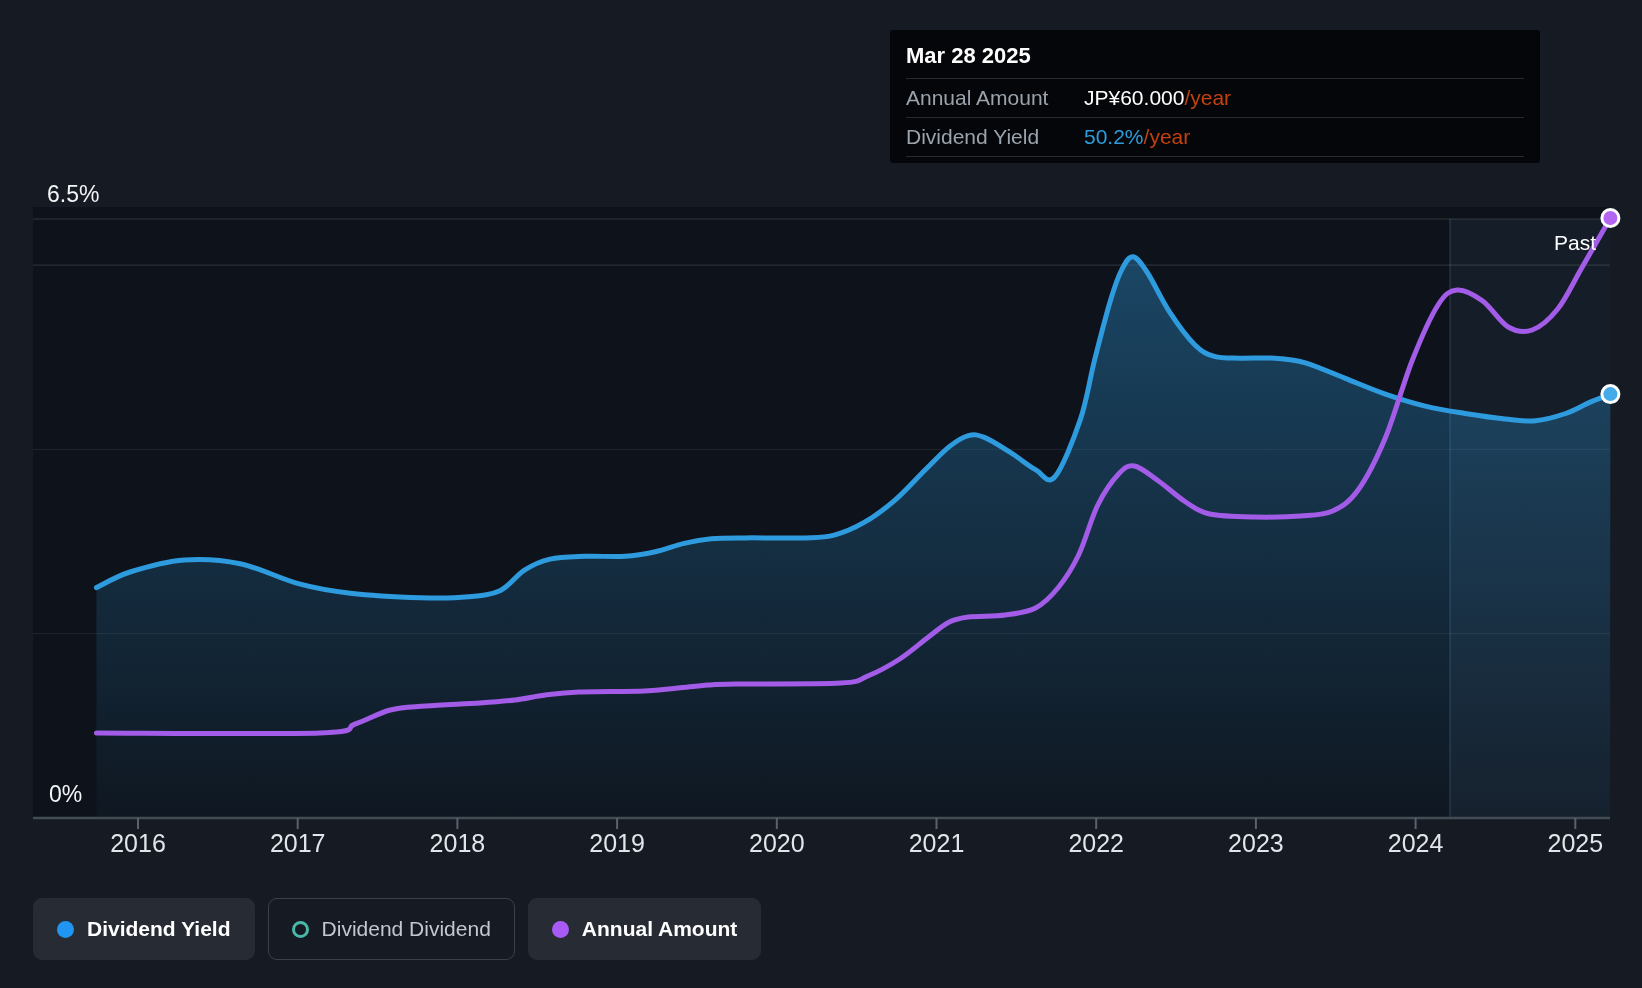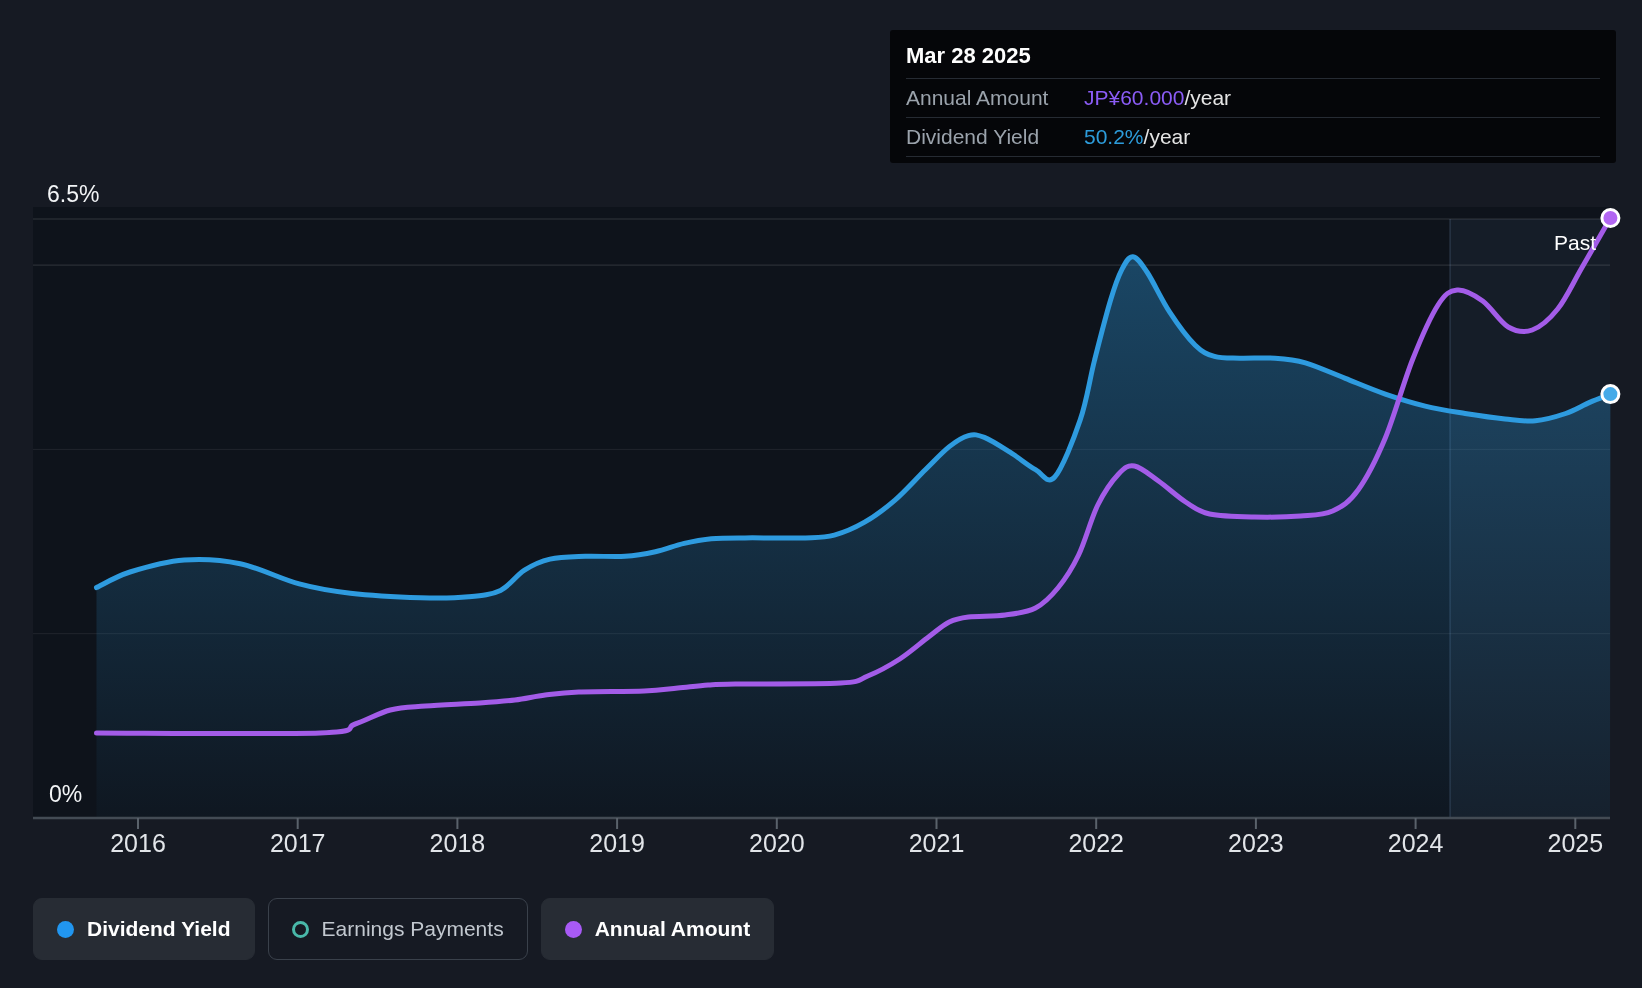--- a/index.html
+++ b/index.html
@@ -7,30 +7,30 @@
     position:relative;width:1642px;height:988px;background:#161A23;overflow:hidden;
     font-family:"Liberation Sans", sans-serif;
   }
   svg text{font-family:"Liberation Sans", sans-serif;}
   .xlab{fill:#E2E5E9;font-size:25px;}
   .ylab{fill:#F2F4F6;font-size:23px;}
   .pastlab{fill:#FFFFFF;font-size:21px;}
 
   
   .tooltip{
-    position:absolute;left:890px;top:30px;width:726px;box-sizing:border-box;
+    position:absolute;left:890px;top:30px;width:650px;box-sizing:border-box;
     background:#050609;border-radius:3px;padding:0 16px 6px 16px;color:#fff;
   }
   .tt-title{font-size:22px;font-weight:bold;color:#FEFEFE;padding:13px 0 9px 0;}
   .tt-row{display:flex;align-items:center;border-top:1px solid #262B33;padding:7px 0;}
   .tt-endline{border-top:1px solid #262B33;height:0;}
   .tt-label{width:178px;color:#9BA3AC;font-size:21px;}
   .tt-value{font-size:21px;color:#CBD0D6;}
   .tt-val{font-weight:400;}
-  .tt-suffix{color:#e5e5e5;}
+  .tt-suffix{color:#c2410c;}
 
   
   .legend{position:absolute;left:33px;top:898px;display:flex;gap:13px;}
   .legend-btn{
     display:flex;align-items:center;height:62px;padding:0 23px;border-radius:9px;
     font-size:21px;cursor:pointer;box-sizing:border-box;background:transparent;border:1px solid transparent;
     white-space:nowrap;
   }
   .legend-btn.active{background:#272C34;color:#FFFFFF;font-weight:bold;border-color:#272C34;}
   .legend-btn.outline{border:1px solid #3A414B;color:#C2C8CF;font-weight:normal;}
@@ -94,37 +94,37 @@
 
     <text class="ylab" x="47" y="202">6.5%</text>
     <text class="ylab" x="49" y="802">0%</text>
     <text class="pastlab" x="1596" y="250" text-anchor="end">Past</text>
   </svg>
 
   <div class="tooltip">
     <div class="tt-title">Mar 28 2025</div>
     <div class="tt-row">
       <span class="tt-label">Annual Amount</span>
-      <span class="tt-value"><span class="tt-val" style="color: #8b5cf6; text-align: right;">JP¥60.000</span><span class="tt-suffix">/year</span></span>
+      <span class="tt-value"><span class="tt-val" style="color: #ffffff; text-align: right;">JP¥60.000</span><span class="tt-suffix">/year</span></span>
     </div>
     <div class="tt-row">
       <span class="tt-label">Dividend Yield</span>
       <span class="tt-value"><span class="tt-val" style="color: rgb(45, 156, 219);">50.2%</span><span class="tt-suffix">/year</span></span>
     </div>
     <div class="tt-endline"></div>
   </div>
 
   <div class="legend">
     <div class="legend-btn active">
       <span class="marker" style="background: rgb(33, 150, 240);"></span>
       <span>Dividend Yield</span>
     </div>
     <div class="legend-btn outline">
       <span class="marker" style="border: 3px solid rgb(73, 184, 169);"></span>
-      <span>Earnings Payments</span>
+      <span>Dividend Dividend</span>
     </div>
     <div class="legend-btn active">
       <span class="marker" style="background: rgb(168, 90, 245);"></span>
       <span>Annual Amount</span>
     </div>
   </div>
 
 </div>
 
 </body></html>

